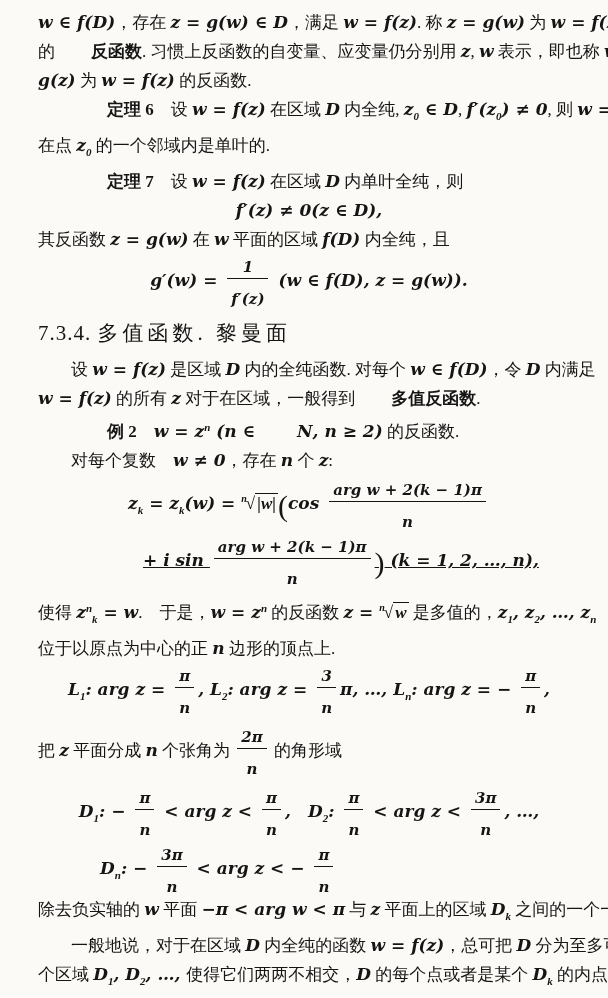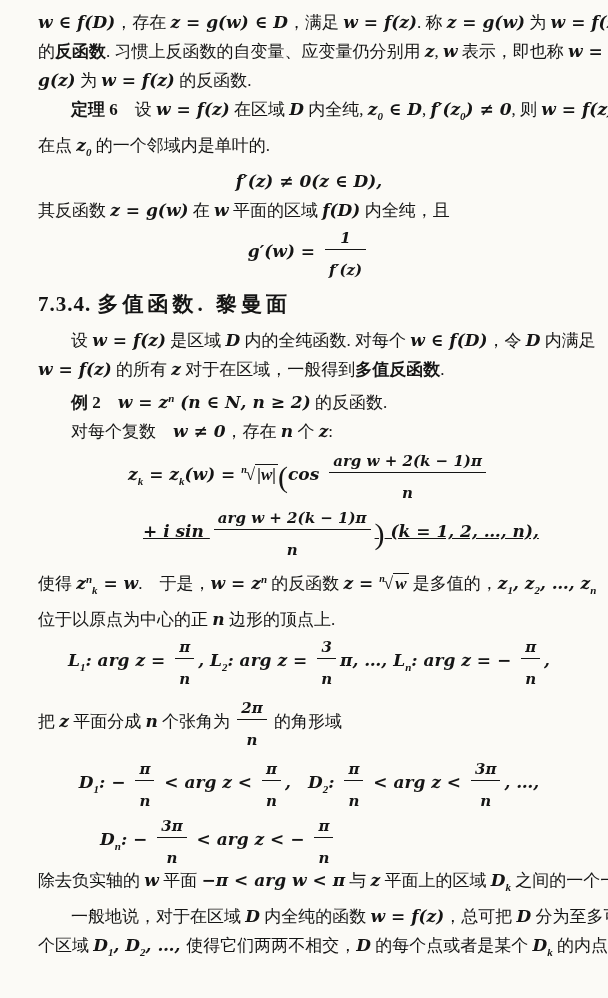--- a/index.html
+++ b/index.html
@@ -12,59 +12,60 @@
   .page{
     box-sizing:border-box;width:608px;height:998px;
     padding:8px 28px 0 38px;
     font-size:17px;line-height:29px;
   }
   .ln{white-space:nowrap;}
   .ind{text-indent:33px;}
   .ctr{text-align:center;}
   
   .m{font-style:italic;font-weight:600;font-family:"DejaVu Serif","Liberation Serif",serif;}
-  .b{font-weight:bold;}
+  .b{font-weight:bold;padding-left:36px;}
   .m.b, .mb{font-style:italic;font-weight:bold;}
   .s{font-size:11px;font-style:italic;font-weight:600;vertical-align:-5px;}
   .p{font-size:11px;font-style:italic;font-weight:600;vertical-align:6px;}
   .frac{display:inline-block;vertical-align:middle;text-align:center;margin:8px 3px;line-height:1.1;}
   .frac .num{display:block;font-size:15px;padding:1px 4px 2px;border-bottom:1.6px solid #151515;}
   .frac .den{display:block;font-size:15px;padding:12px 4px 0;}
   .fml{line-height:1;}
   .fml .frac{margin:0 4px;}
   .rad{display:inline;white-space:nowrap;}
   .ridx{font-size:10px;font-style:italic;font-weight:600;vertical-align:7px;margin-right:-1px;}
   .rsign{font-style:normal;font-weight:600;}
   .rbar{border-top:1.6px solid #151515;padding:0 2px;font-style:italic;font-weight:600;}
   .bigp{font-size:30px;font-weight:400;font-style:normal;vertical-align:middle;line-height:0;}
   .heading{
-    margin-top:10px;font-size:21px;font-weight:bold;line-height:32px;
+    margin-top:10px;font-size:21px;font-weight:normal;line-height:32px;
     letter-spacing:1px;
   }
   .heading .htitle{letter-spacing:4px;}
   .mt4{margin-top:4px;} .mt6{margin-top:6px;} .mt8{margin-top:8px;}
   .shiftr{padding-left:105px;text-align:left;text-decoration:underline;}
   .dn-indent{padding-left:62px;}
 </style>
 </head>
 <body>
 
 <div class="page">
 
   <div class="ln"><span class="m">w ∈ f(D)</span><span>，存在 </span><span class="m">z = g(w) ∈ D</span><span>，满足 </span><span class="m">w = f(z)</span><span>. 称 </span><span class="m">z = g(w)</span><span> 为 </span><span class="m">w = f(z)</span></div>
   <div class="ln"><span>的</span><span class="b">反函数</span><span>. 习惯上反函数的自变量、应变量仍分别用 </span><span class="m">z</span><span>, </span><span class="m">w</span><span> 表示，即也称 </span><span class="m">w =</span></div>
   <div class="ln"><span class="m">g(z)</span><span> 为 </span><span class="m">w = f(z)</span><span> 的反函数.</span></div>
 
   <div class="ln ind"><span class="b">定理 6</span><span>　设 </span><span class="m">w = f(z)</span><span> 在区域 </span><span class="m">D</span><span> 内全纯, </span><span class="m">z</span><span class="s">0</span><span class="m"> ∈ D</span><span>, </span><span class="m">f′(z</span><span class="s">0</span><span class="m">) ≠ 0</span><span>, 则 </span><span class="m">w = f(z)</span></div>
   <div class="ln"><span>在点 </span><span class="m">z</span><span class="s">0</span><span> 的一个邻域内是单叶的.</span></div>
 
+  <div class="ln ind"><span class="b">定理 7</span><span>　设 </span><span class="m">w = f(z)</span><span> 在区域 </span><span class="m">D</span><span> 内单叶全纯，则</span></div>
   <div class="ln ctr"><span class="m">f′(z) ≠ 0(z ∈ D),</span></div>
 
   <div class="ln"><span>其反函数 </span><span class="m">z = g(w)</span><span> 在 </span><span class="m">w</span><span> 平面的区域 </span><span class="m">f(D)</span><span> 内全纯，且</span></div>
-  <div class="ln ctr fml mt4"><span class="m">g′(w) = </span><span class="frac m"><span class="num">1</span><span class="den">f′(z)</span></span></div>
+  <div class="ln ctr fml mt4"><span class="m">g′(w) = </span><span class="frac m"><span class="num">1</span><span class="den">f′(z)</span></span><span class="m">  (w ∈ f(D), z = g(w)).</span></div>
 
   <div class="heading">
     <span>7.3.4.</span>
     <span class="htitle">多值函数. 黎曼面</span>
   </div>
 
   <div class="ln ind mt6"><span>设 </span><span class="m">w = f(z)</span><span> 是区域 </span><span class="m">D</span><span> 内的全纯函数. 对每个 </span><span class="m">w ∈ f(D)</span><span>，令 </span><span class="m">D</span><span> 内满足</span></div>
   <div class="ln"><span class="m">w = f(z)</span><span> 的所有 </span><span class="m">z</span><span> 对于在区域，一般得到</span><span class="b">多值反函数</span><span>.</span></div>
 
   <div class="ln ind"><span class="b">例 2</span><span>　</span><span class="m">w = z</span><span class="p">n</span><span class="m"> (n ∈ </span><span class="m b">N</span><span class="m">, n ≥ 2)</span><span> 的反函数.</span></div>

